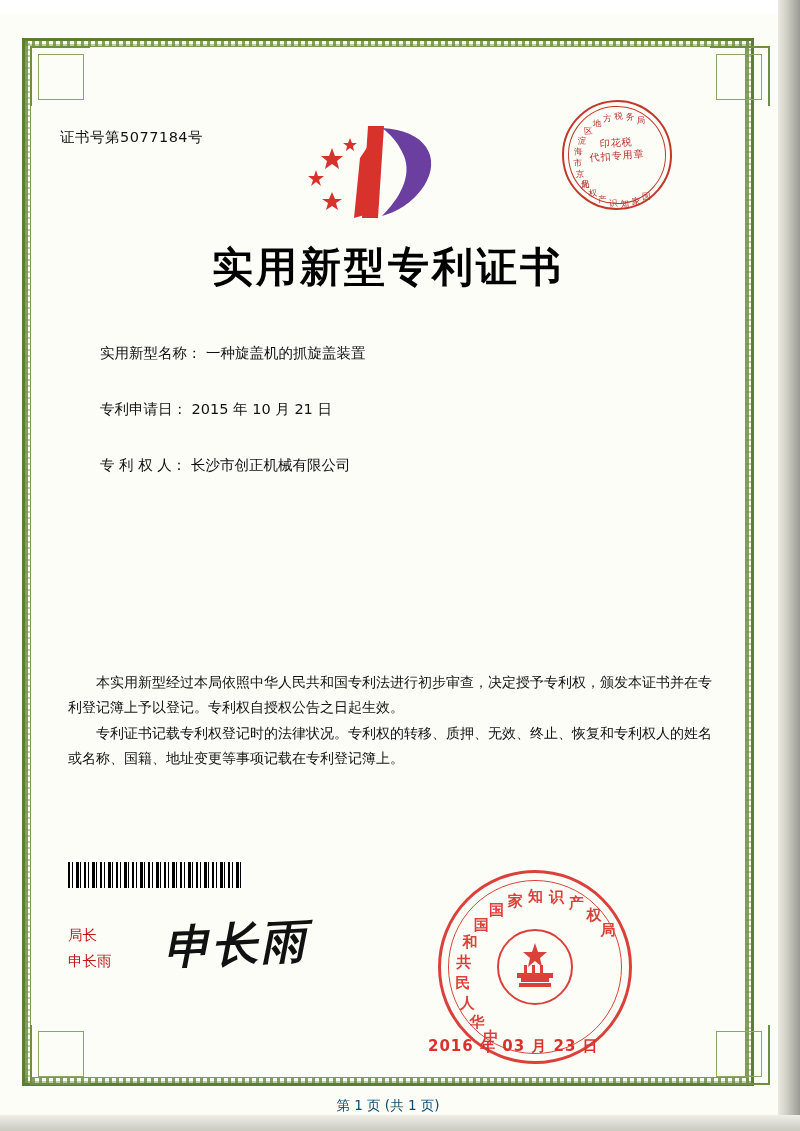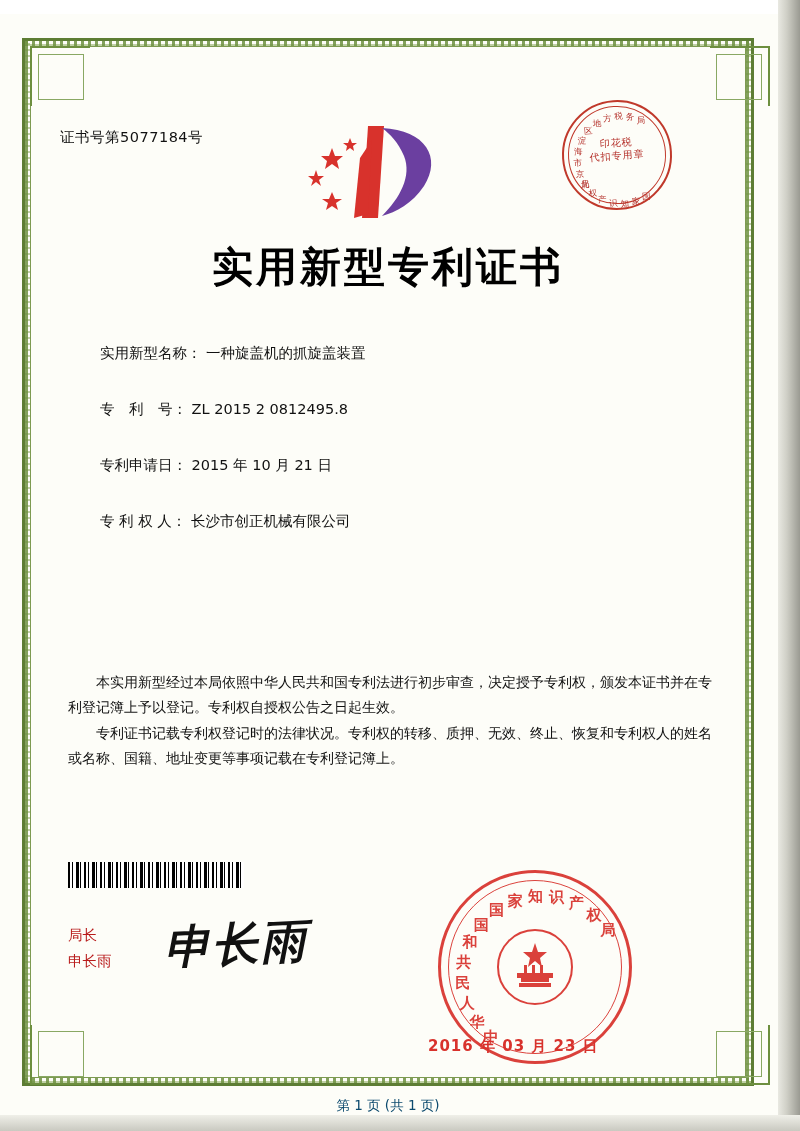--- a/index.html
+++ b/index.html
@@ -403,24 +403,20 @@
         <div>代扣专用章</div>
       </div>
     </div>
 
     <div class="title">实用新型专利证书</div>
 
     <div class="fields">
       <div class="field-row">
         <span class="field-label">实用新型名称：</span>
         <span class="field-value">一种旋盖机的抓旋盖装置</span>
-      </div>
-      <div class="field-row">
-        <span class="field-label">专　利　号：</span>
-        <span class="field-value">ZL 2015 2 0812495.8</span>
       </div>
       <div class="field-row">
         <span class="field-label">专利申请日：</span>
         <span class="field-value">2015 年 10 月 21 日</span>
       </div>
       <div class="field-row">
         <span class="field-label">专 利 权 人：</span>
         <span class="field-value">长沙市创正机械有限公司</span>
       </div>
     </div>

